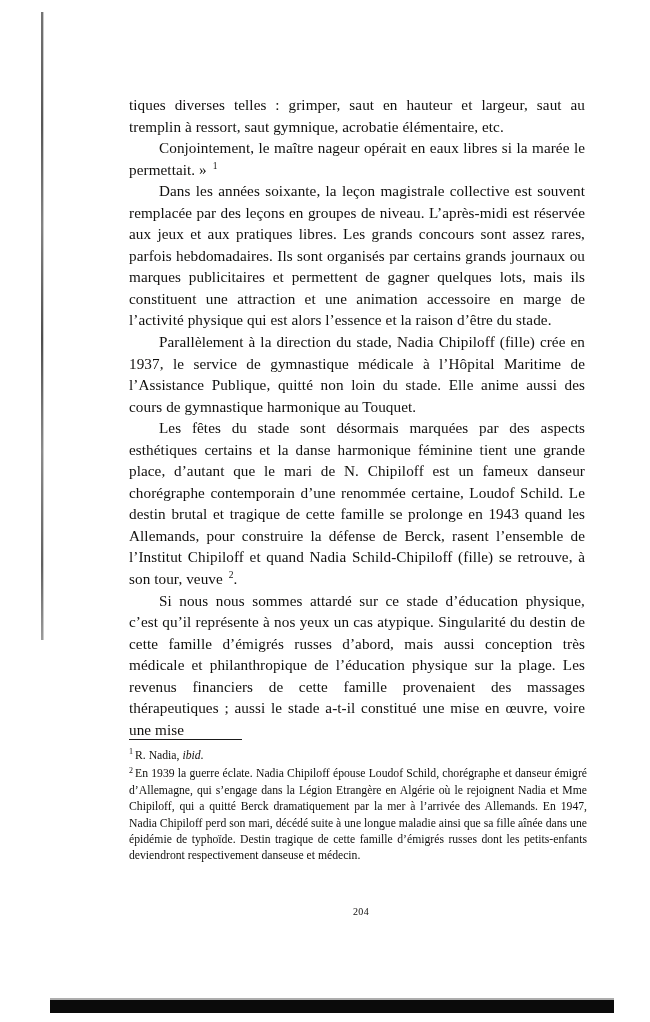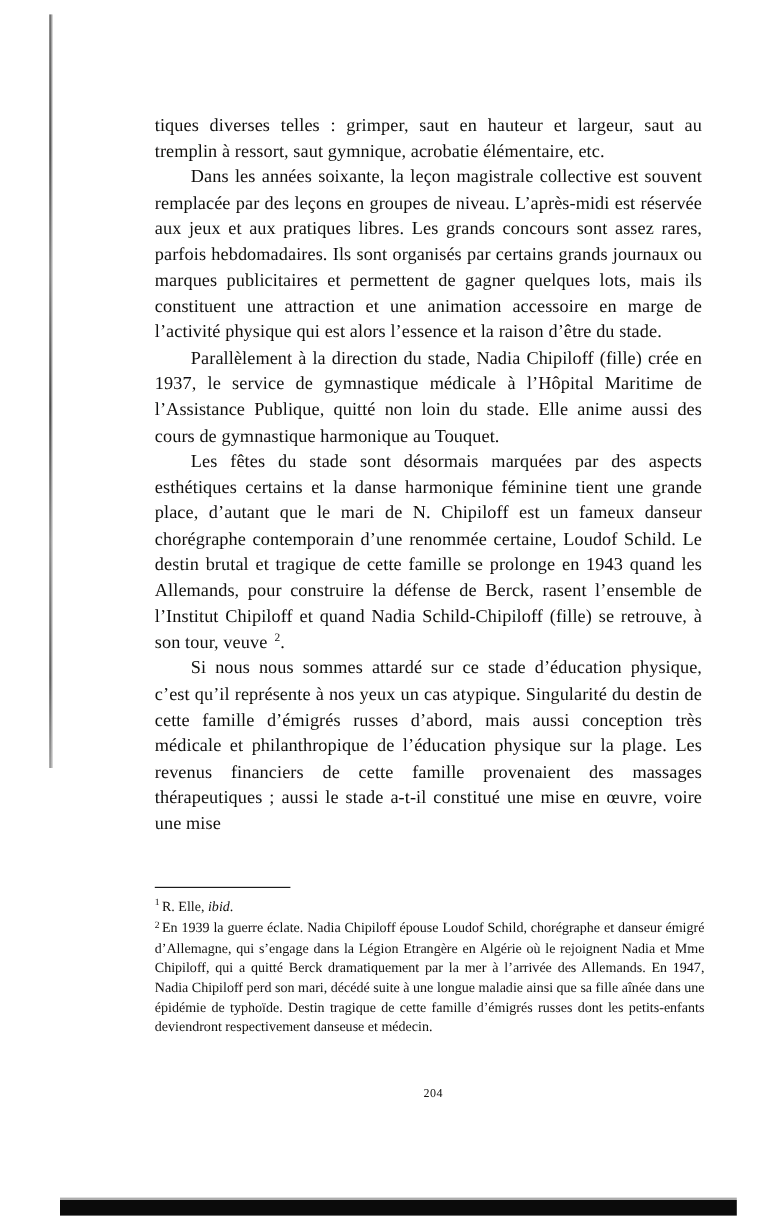--- a/index.html
+++ b/index.html
@@ -126,30 +126,31 @@
 </style>
 </head>
 <body>
 
 <div class="page">
 
   <div class="scan-gutter-line"></div>
 
   <div class="body-text">
     <p class="cont">tiques diverses telles : grimper, saut en hauteur et largeur, saut au tremplin à ressort, saut gymnique, acrobatie élémentaire, etc.</p>
+    <p class="indent"><span>Conjointement, le maître nageur opérait en eaux libres si la marée le permettait. » </span><sup class="fnref">1</sup></p>
     <p class="indent">Dans les années soixante, la leçon magistrale collective est souvent remplacée par des leçons en groupes de niveau. L’après-midi est réservée aux jeux et aux pratiques libres. Les grands concours sont assez rares, parfois hebdomadaires. Ils sont organisés par certains grands journaux ou marques publicitaires et permettent de gagner quelques lots, mais ils constituent une attraction et une animation accessoire en marge de l’activité physique qui est alors l’essence et la raison d’être du stade.</p>
     <p class="indent">Parallèlement à la direction du stade, Nadia Chipiloff (fille) crée en 1937, le service de gymnastique médicale à l’Hôpital Maritime de l’Assistance Publique, quitté non loin du stade. Elle anime aussi des cours de gymnastique harmonique au Touquet.</p>
     <p class="indent"><span>Les fêtes du stade sont désormais marquées par des aspects esthétiques certains et la danse harmonique féminine tient une grande place, d’autant que le mari de N. Chipiloff est un fameux danseur chorégraphe contemporain d’une renommée certaine, Loudof Schild. Le destin brutal et tragique de cette famille se prolonge en 1943 quand les Allemands, pour construire la défense de Berck, rasent l’ensemble de l’Institut Chipiloff et quand Nadia Schild-Chipiloff (fille) se retrouve, à son tour, veuve </span><sup class="fnref">2</sup><span>.</span></p>
     <p class="indent">Si nous nous sommes attardé sur ce stade d’éducation physique, c’est qu’il représente à nos yeux un cas atypique. Singularité du destin de cette famille d’émigrés russes d’abord, mais aussi conception très médicale et philanthropique de l’éducation physique sur la plage. Les revenus financiers de cette famille provenaient des massages thérapeutiques ; aussi le stade a-t-il constitué une mise en œuvre, voire une mise</p>
   </div>
 
   <div class="fn-rule"></div>
 
   <div class="footnotes">
-    <p><sup>1</sup><span>R. Elle, </span><i>ibid</i><span>.</span></p>
+    <p><sup>1</sup><span>R. Nadia, </span><i>ibid</i><span>.</span></p>
     <p><sup>2</sup><span>En 1939 la guerre éclate. Nadia Chipiloff épouse Loudof Schild, chorégraphe et danseur émigré d’Allemagne, qui s’engage dans la Légion Etrangère en Algérie où le rejoignent Nadia et Mme Chipiloff, qui a quitté Berck dramatiquement par la mer à l’arrivée des Allemands. En 1947, Nadia Chipiloff perd son mari, décédé suite à une longue maladie ainsi que sa fille aînée dans une épidémie de typhoïde. Destin tragique de cette famille d’émigrés russes dont les petits-enfants deviendront respectivement danseuse et médecin.</span></p>
   </div>
 
   <div class="page-number">204</div>
 
   <div class="scan-bottom-bar"></div>
 
 </div>
 
 </body></html>

